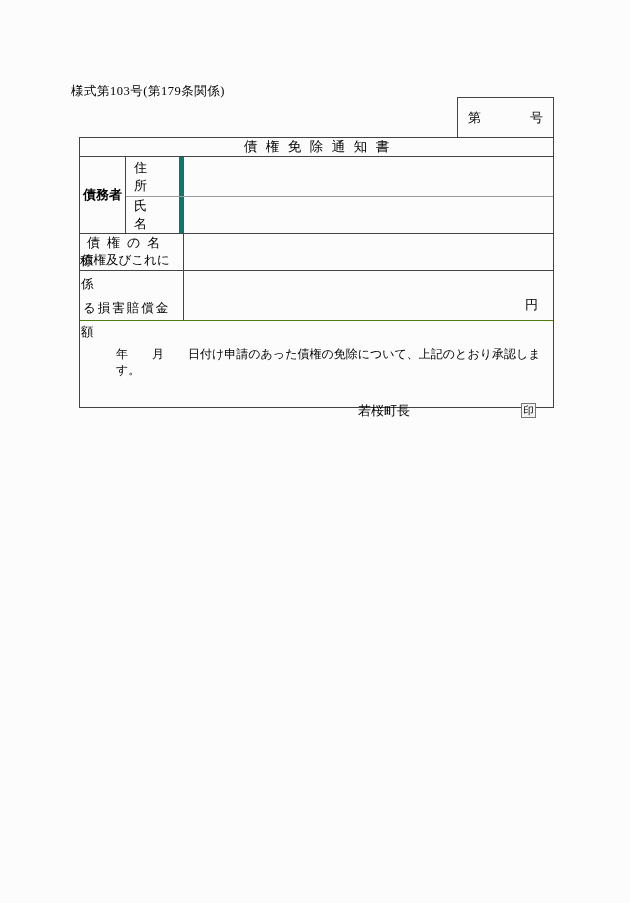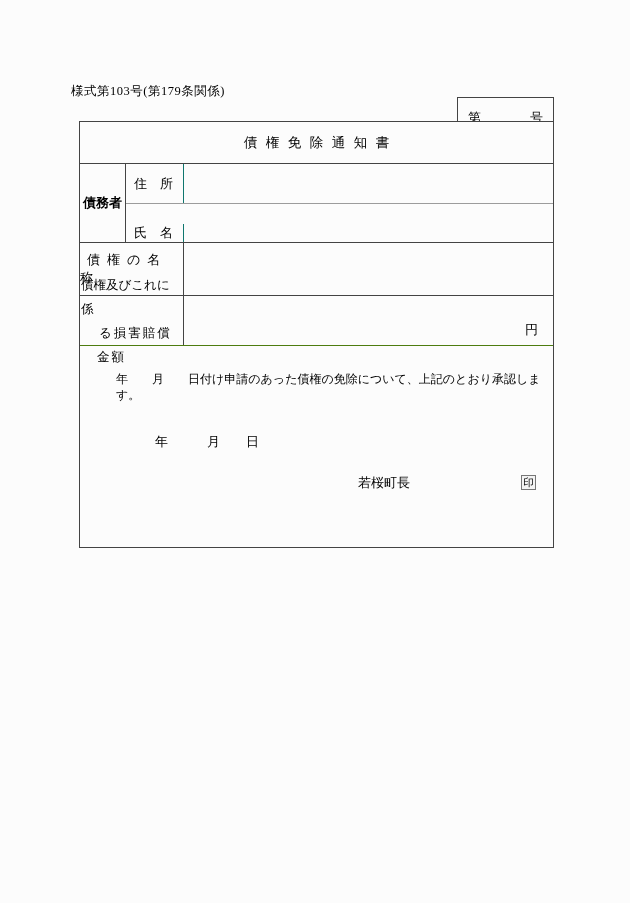--- a/index.html
+++ b/index.html
@@ -36,23 +36,23 @@
     background: #fcfcfc;
     display: flex;
     justify-content: space-between;
     align-items: center;
     padding: 0 10px;
     font-size: 13px;
   }
   .main-table {
     position: absolute;
     left: 79px;
-    top: 121px;
+    top: 137px;
     width: 475px;
-    height: 427px;
+    height: 271px;
     box-sizing: border-box;
     border: 1px solid #444;
     background: #fcfcfc;
     display: flex;
     flex-direction: column;
     font-size: 13px;
   }
   .main-table * { box-sizing: border-box; }
 
   .row-title {
@@ -89,21 +89,21 @@
   .debtor-subrow.first {
     height: 40px;
     border-bottom: 1px solid #9c9c9c;
   }
   .debtor-subrow.second {
     flex: 1;
     align-items: flex-end;
   }
   .sublabel-cell {
     width: 58px;
-    border-right: 1px solid #0f766e;
+    border-right: 5px solid #0f766e;
     display: flex;
     align-items: center;
     padding: 0 8px;
   }
   .value-cell {
     flex: 1;
   }
   .row-claim {
     height: 53px;
     border-bottom: 1px solid #444;
@@ -127,21 +127,20 @@
   }
   .damages-label {
     flex-direction: column;
     font-size: 12.5px;
     line-height: 24px;
     padding: 0 1px;
   }
   .damages-label .line2 {
     letter-spacing: 2px;
     text-indent: 2px;
-    padding-left: 16px;
   }
   .yen-cell {
     flex: 1;
     display: flex;
     align-items: flex-end;
     justify-content: flex-end;
     padding: 0 15px 6px 0;
   }
   .row-bottom {
     flex: 1;
@@ -217,21 +216,20 @@
         <span class="line1">債権及びこれに係</span>
         <span class="line2">る損害賠償金額</span>
       </div>
       <div class="yen-cell">
         <span>円</span>
       </div>
     </div>
 
     <div class="row-bottom">
       <div class="approval-line">年　　月　　日付け申請のあった債権の免除について、上記のとおり承認します。</div>
-      <div class="date-line">年　　　月　　日</div>
       <div class="signer-line">
         <span>若桜町長</span>
         <span class="seal-box">
           <span>印</span>
         </span>
       </div>
     </div>
 
   </div>
 </div>

